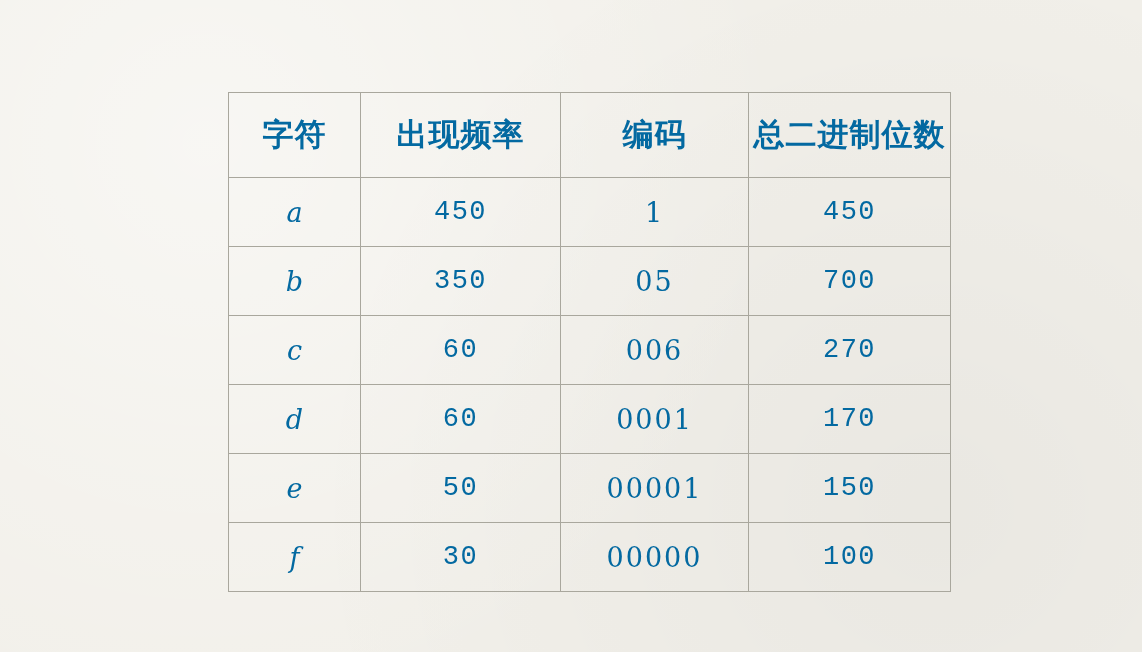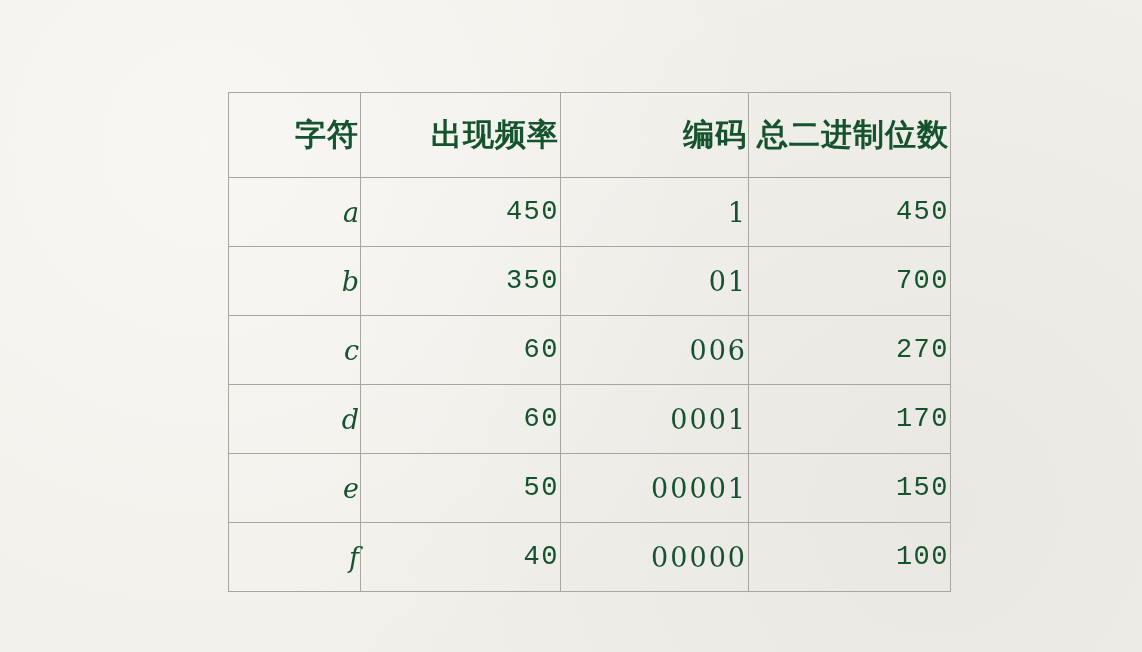--- a/index.html
+++ b/index.html
@@ -32,23 +32,23 @@
     background: transparent;
   }
   table.hand-table col.c0 { width: 132px; }
   table.hand-table col.c1 { width: 200px; }
   table.hand-table col.c2 { width: 188px; }
   table.hand-table col.c3 { width: 202px; }
 
   table.hand-table th,
   table.hand-table td {
     border: 1.6px solid #a9a79d;
-    text-align: right;
+    text-align: center;
     vertical-align: middle;
-    color: #14532d;
+    color: #0369a1;
     background: transparent;
     font-weight: 400;
   }
   table.hand-table thead th {
     height: 82px;
     font-size: 31px;
     letter-spacing: 1px;
     font-family: "DejaVu Sans", sans-serif;
     font-weight: 700;
   }
@@ -106,21 +106,21 @@
       <tbody>
         <tr>
           <td class="char-cell">a</td>
           <td class="freq-cell">450</td>
           <td class="code-cell">1</td>
           <td class="bits-cell">450</td>
         </tr>
         <tr>
           <td class="char-cell">b</td>
           <td class="freq-cell">350</td>
-          <td class="code-cell">01</td>
+          <td class="code-cell">05</td>
           <td class="bits-cell">700</td>
         </tr>
         <tr>
           <td class="char-cell">c</td>
           <td class="freq-cell">60</td>
           <td class="code-cell">006</td>
           <td class="bits-cell">270</td>
         </tr>
         <tr>
           <td class="char-cell">d</td>
@@ -129,20 +129,20 @@
           <td class="bits-cell">170</td>
         </tr>
         <tr>
           <td class="char-cell">e</td>
           <td class="freq-cell">50</td>
           <td class="code-cell">00001</td>
           <td class="bits-cell">150</td>
         </tr>
         <tr>
           <td class="char-cell">f</td>
-          <td class="freq-cell">40</td>
+          <td class="freq-cell">30</td>
           <td class="code-cell">00000</td>
           <td class="bits-cell">100</td>
         </tr>
       </tbody>
     </table>
   </div>
 </div>
 
 </body></html>

